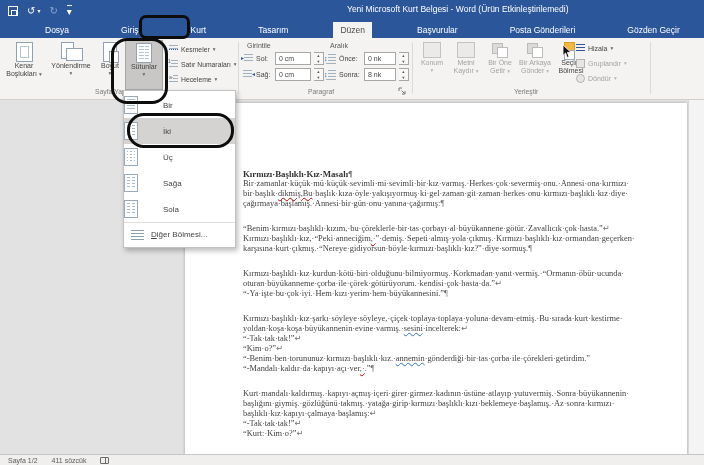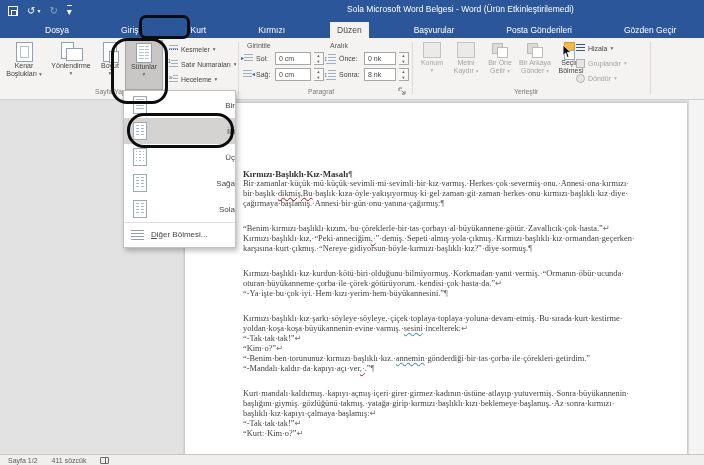--- a/index.html
+++ b/index.html
@@ -91,21 +91,21 @@
   .textblock { position:absolute; left:58px; top:66px; width:394px; font-family:"Liberation Serif", serif; font-size:8.4px; line-height:10px; color:#3f3f3f; }
   .para { margin-bottom:15px; }
   .para.title { font-weight:bold; color:#323232; font-size:8.8px; margin-bottom:0; }
   .run-n {}
   .run-m { color:#6e6e6e; }
   .run-red { text-decoration:underline; text-decoration-style:wavy; text-decoration-color:#c00000; text-decoration-thickness:1px; text-underline-offset:1px; }
   .run-blue { text-decoration:underline; text-decoration-style:wavy; text-decoration-color:#2e74b5; text-decoration-thickness:1px; text-underline-offset:1px; }
 
   
   .menu { position:absolute; left:123px; top:90px; width:113px; background:#fff; border:1px solid #c3c1bf; box-shadow:2px 3px 5px rgba(0,0,0,.25); z-index:40; padding:1px 0; }
-  .menu-item { height:26px; display:flex; align-items:center; gap:9px; padding-left:9px; font-size:8px; color:#444;justify-content:space-between; }
+  .menu-item { height:26px; display:flex; align-items:center; gap:25px; font-size:8px; color:#444; }
   .menu-item.hovered { background:#d5d3d1; }
   .micon { width:14px; height:18px; border:1px solid #9aa9b7; background:#fff; display:flex; gap:2px; padding:2px; flex:none; }
   .micon i { display:block; flex:1; background:repeating-linear-gradient(to bottom,#a9bac9 0 1px,transparent 1px 3px); }
   .micon .nw { flex:0 0 3px; }
   .menu-footer { height:24px; border-top:1px solid #e0deDC; display:flex; align-items:center; gap:7px; padding-left:7px; font-size:8px; color:#444; }
   .mgrid { width:13px; height:10px; background:repeating-linear-gradient(to bottom,#8d9dab 0 1px,transparent 1px 3px); flex:none; }
   .u { text-decoration:underline; }
 
   
   .ann { position:absolute; border:3px solid #0c0c0c; pointer-events:none; z-index:60; background:transparent; }
@@ -125,28 +125,28 @@
 
 <div class="titlebar">
   <div class="qat">
     <span class="qbtn">
         <span class="save-glyph"></span>
       </span>
     <span class="qbtn">↺<span class="undo-caret">▾</span></span>
     <span class="qbtn dim">↻</span>
     <span class="qbtn qat-custom">▾</span>
   </div>
-  <span class="win-title">Sola Microsoft Word Belgesi  -  Word (Ürün Etkinleştirilemedi)</span>
+  <span class="win-title">Yeni Microsoft Kurt Belgesi  -  Word (Ürün Etkinleştirilemedi)</span>
 </div>
 
 <div class="tabrow">
   <div class="tab">Dosya</div>
   <div class="tab">Giriş</div>
   <div class="tab">Kurt</div>
-  <div class="tab">Kırmızı</div>
+  <div class="tab">Tasarım</div>
   <div class="tab active">Düzen</div>
   <div class="tab">Başvurular</div>
   <div class="tab">Posta Gönderileri</div>
   <div class="tab">Gözden Geçir</div>
   <div class="tab">Görünüm</div>
   <div class="tab">Yardım</div>
   <div class="tellme">
     <span class="bulb"></span>
     <span>Ne yapmak istediğinizi söyleyin</span>
   </div>

